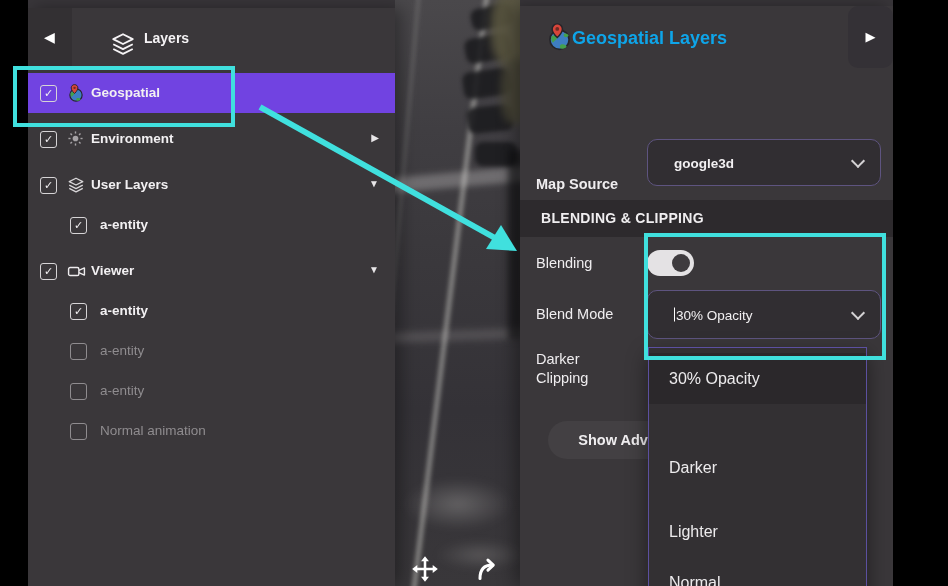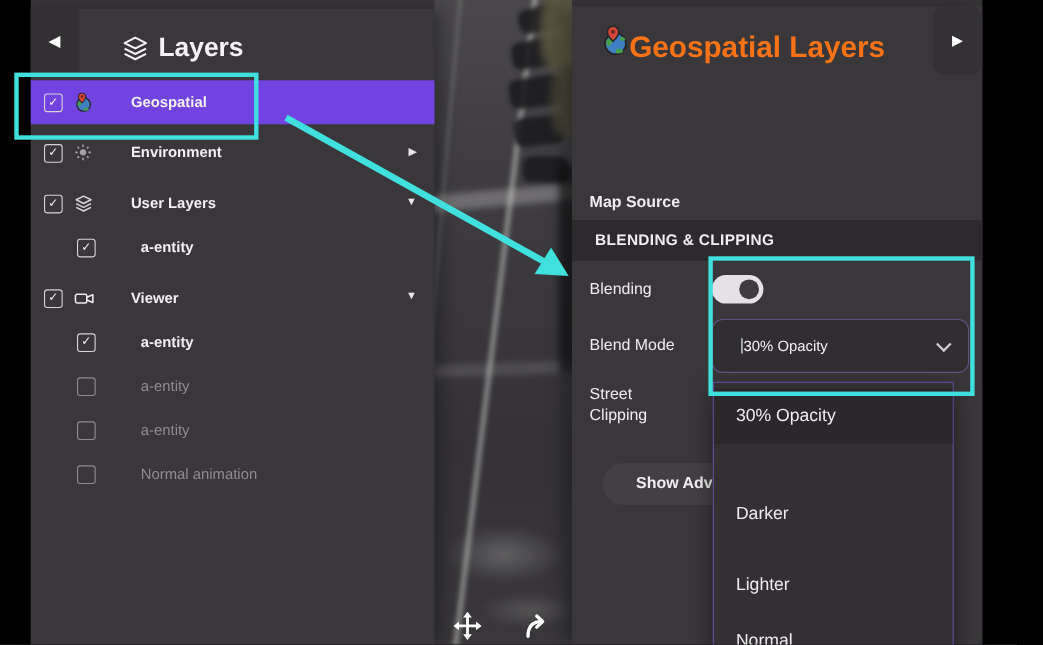--- a/index.html
+++ b/index.html
@@ -22,34 +22,34 @@
   .car{background:#1c1c1f;border-radius:8px;filter:blur(2px);opacity:.9;}
   .veg{filter:blur(4px);border-radius:40%;}
   .curb{right:-4px;top:150px;width:16px;height:190px;background:rgba(15,15,17,.6);filter:blur(3px);}
   
   .panel{position:absolute;background:#3a373a;}
   #left-panel{left:28px;top:8px;width:367px;height:578px;box-shadow:6px 0 16px rgba(0,0,0,.35);}
   #right-panel{left:520px;top:6px;width:373px;height:580px;box-shadow:-6px 0 16px rgba(0,0,0,.35);}
   .hdr-back-block{position:absolute;left:0;top:0;width:44px;height:58px;background:#333033;}
   .back-btn{position:absolute;left:16px;top:21px;color:#fff;font-size:14px;cursor:pointer;}
   .lp-title-icon{position:absolute;left:82px;top:23px;width:26px;height:26px;}
-  .lp-title{position:absolute;left:116px;top:22px;font-size:24px;font-weight:700;color:#f5f3f5;}
+  .lp-title{position:absolute;left:116px;top:22px;font-size:14px;font-weight:700;color:#f5f3f5;}
   
   .tree-row{position:absolute;left:0;width:367px;height:24px;cursor:pointer;}
   .tree-row.selected{background:#7143e1;}
   .cb{position:absolute;width:17px;height:17px;border:1.5px solid #d6d4d6;border-radius:3px;
       box-sizing:border-box;text-align:center;line-height:14px;font-size:11px;color:#f4f2f4;}
   .cb.dim{border-color:#8f8c8f;}
   .t-icon{position:absolute;width:18px;height:18px;}
-  .t-label{position:absolute;font-size:13.5px;font-weight:700;color:#f2f0f2;white-space:nowrap;margin-left:28px;}
+  .t-label{position:absolute;font-size:13.5px;font-weight:700;color:#f2f0f2;white-space:nowrap;}
   .t-label.muted{color:#8f8c8f;font-weight:400;}
   .t-expand{position:absolute;right:16px;color:#e8e6e8;font-size:10px;cursor:pointer;}
   
   .rp-title-icon{position:absolute;left:26px;top:17px;width:27px;height:27px;}
-  .rp-title{position:absolute;left:52px;top:22px;font-size:27px;font-weight:700;color:#f97316;}
+  .rp-title{position:absolute;left:52px;top:22px;font-size:18px;font-weight:700;color:#0ea5e9;}
   .collapse-btn{position:absolute;left:328px;top:0;width:45px;height:62px;background:#343136;border-radius:10px;
       color:#fff;font-size:13px;text-align:center;line-height:62px;cursor:pointer;}
   .pill-btn{position:absolute;background:#434043;border:none;border-radius:21px;color:#f0eef0;
       font-family:"Liberation Sans",sans-serif;font-size:14.5px;font-weight:600;cursor:pointer;}
   #change-location{left:16px;top:79px;height:42px;padding:0 21px;}
   #show-advanced{left:28px;top:415px;height:38px;width:172px;z-index:2;}
   .fld-label{position:absolute;left:16px;font-size:14.5px;color:#efedef;line-height:20px;}
   .select{position:absolute;left:127px;width:234px;background:#312e32;border:1px solid #5e5480;
       border-radius:10px;box-sizing:border-box;cursor:pointer;}
   .select .val{position:absolute;left:26px;top:50%;transform:translateY(-50%);font-size:13.5px;font-weight:600;color:#f2f0f2;}
@@ -200,37 +200,41 @@
       <path d="M16 9.8 C17.5 9 19.5 9.9 20.2 11.2 C19.4 12.7 17.4 13.2 16.2 12.2 C15.7 11.4 15.7 10.4 16 9.8 Z" fill="#44a04c"></path>
       <path d="M10 0.8 C7.4 0.8 5.4 2.8 5.4 5.4 C5.4 8.8 10 13 10 13 C10 13 14.6 8.8 14.6 5.4 C14.6 2.8 12.6 0.8 10 0.8 Z" fill="#d8453a" stroke="#26252a" stroke-width="1.3"></path>
       <circle cx="10" cy="5.3" r="1.7" fill="#6f2a24"></circle>
     </svg>
   </div>
   <div class="rp-title">Geospatial Layers</div>
   <div class="collapse-btn">▶</div>
 
 
   <div class="fld-label" style="top:168px;font-weight:bold;">Map Source</div>
+  <div class="select" style="top:133px;height:47px;">
+    <span class="val">google3d</span>
+    <span class="chev"></span>
+  </div>
 
   <div class="section-strip">
     <span>BLENDING &amp; CLIPPING</span>
   </div>
 
   <div class="fld-label" style="top:247px;">Blending</div>
   <div class="toggle">
     <div class="knob"></div>
   </div>
 
   <div class="fld-label" style="top:298px;text-align:right;">Blend Mode</div>
   <div class="select" style="top:284px;height:49px;">
     <span class="val" style="font-weight:400;"><span class="cursor-bar"></span><span>30% Opacity</span></span>
     <span class="chev"></span>
   </div>
 
-  <div class="fld-label" style="top:344px;width:72px;line-height:18.5px;">Street Clipping</div>
+  <div class="fld-label" style="top:344px;width:72px;line-height:18.5px;">Darker Clipping</div>
 
   <button class="pill-btn" id="show-advanced">Show Advanced</button>
 </div>
 
 <div id="blend-menu">
     <div class="menu-opt sel" style="top: 5px;">30% Opacity</div>
     <div class="menu-opt" style="top: 94px;">Darker</div>
     <div class="menu-opt" style="top: 158px;">Lighter</div>
     <div class="menu-opt" style="top: 209px;">Normal</div>
   </div>

